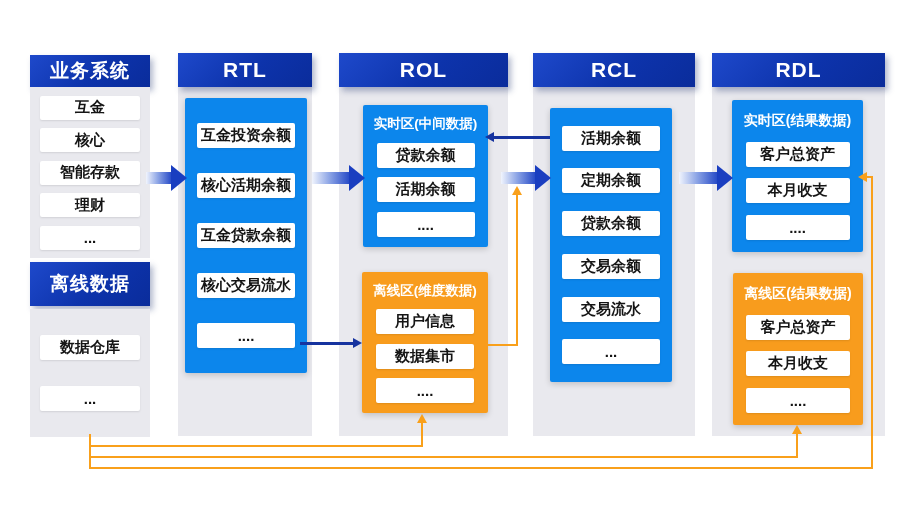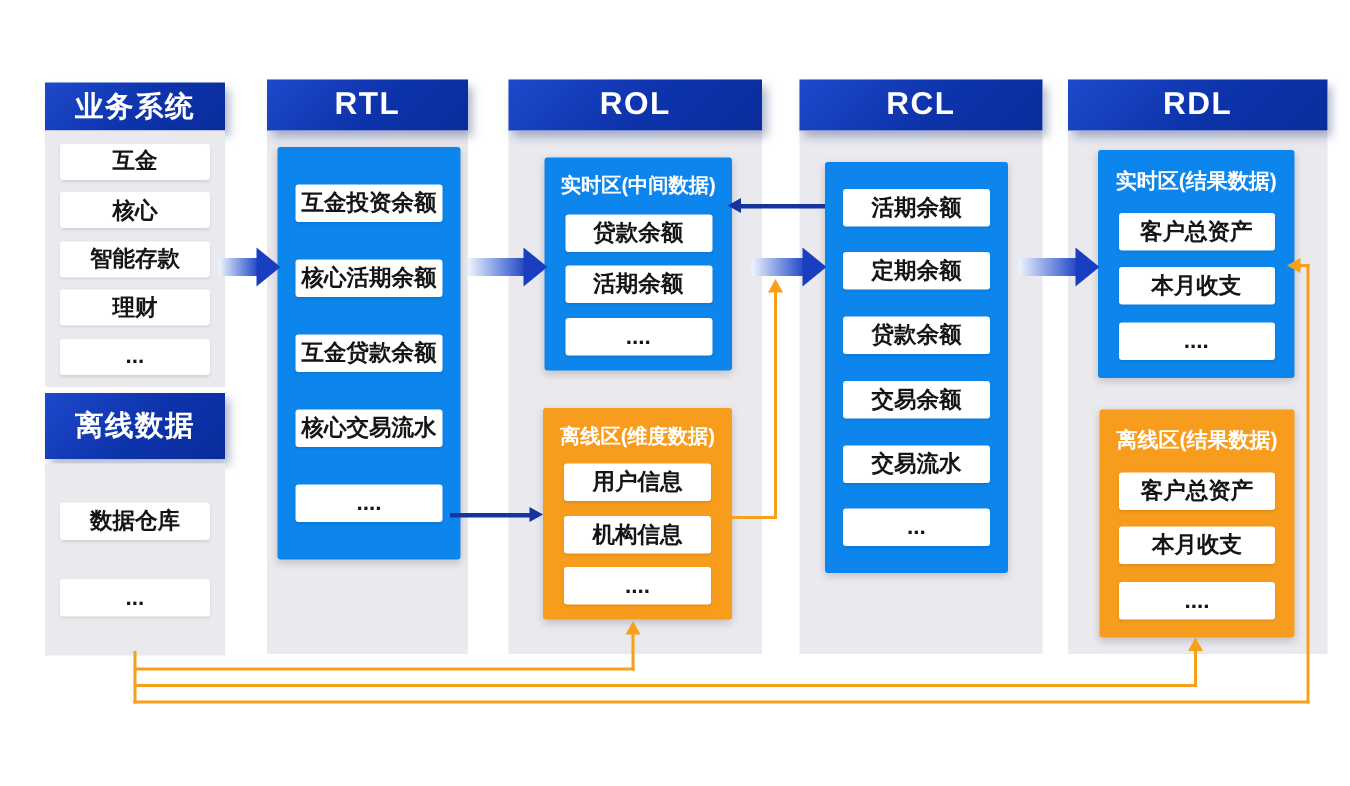--- a/index.html
+++ b/index.html
@@ -111,21 +111,21 @@
   <div class="bigbox bluebox" style="left:363px;top:105px;width:125px;height:142px">
     <div class="boxtitle" style="font-size:13.5px">实时区(中间数据)</div>
     <div class="row">贷款余额</div>
     <div class="row">活期余额</div>
     <div class="row">....</div>
   </div>
 
   <div class="bigbox orangebox" style="left:362px;top:272px;width:126px;height:141px">
     <div class="boxtitle" style="font-size:13.5px">离线区(维度数据)</div>
     <div class="row">用户信息</div>
-    <div class="row">机构信息</div>
+    <div class="row">数据集市</div>
     <div class="row">....</div>
   </div>
 
   <div class="bigbox bluebox" style="left:550px;top:108px;width:122px;height:274px">
     <div class="row">活期余额</div>
     <div class="row">定期余额</div>
     <div class="row">贷款余额</div>
     <div class="row">交易余额</div>
     <div class="row">交易流水</div>
     <div class="row">...</div>

